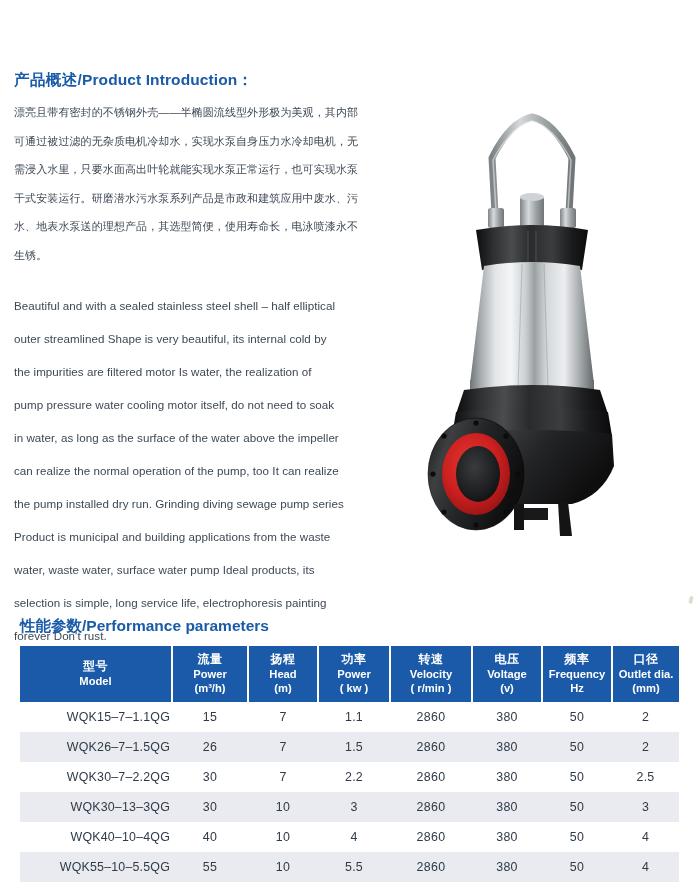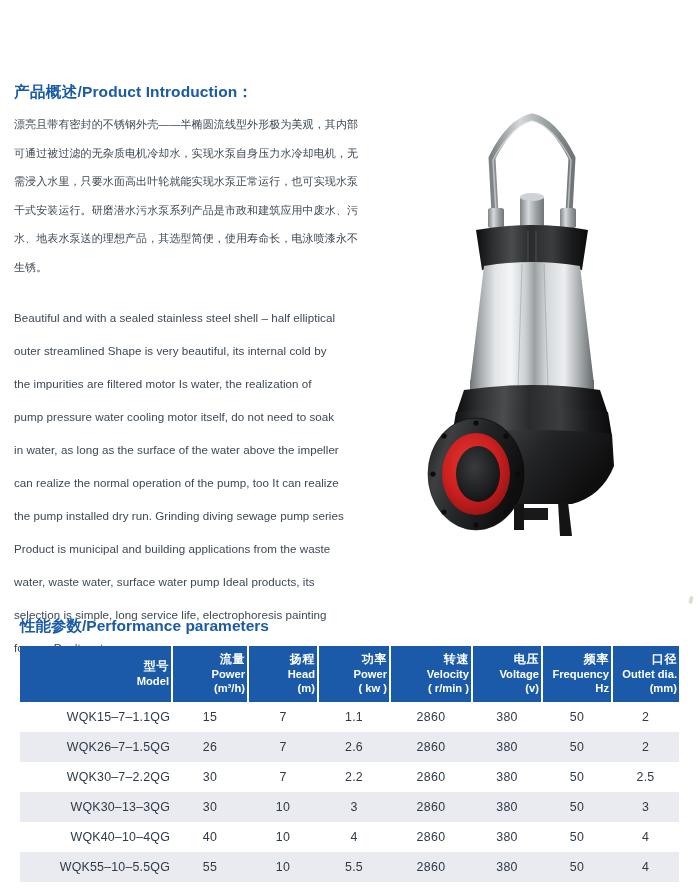--- a/index.html
+++ b/index.html
@@ -18,21 +18,21 @@
     position: absolute;
     left: 14px;
     top: 70px;
     width: 348px;
   }
   .section-heading {
     font-size: 15.5px;
     font-weight: bold;
     color: #1a5ba8;
     letter-spacing: 0.1px;
-    margin: 12px 0 7px 0;
+    margin: 0 0 7px 0;
     white-space: nowrap;
   }
   .section-heading .cn { letter-spacing: 0.4px; }
 
   .cn-para {
     font-size: 11px;
     color: #3d4855;
     line-height: 28.5px;
     margin: 0;
     letter-spacing: 0.1px;
@@ -80,21 +80,21 @@
   }
   table.perf th {
     background: #1a5aa8;
     color: #ffffff;
     font-size: 11.2px;
     font-weight: bold;
     line-height: 14px;
     padding: 6px 2px 7px 2px;
     border-right: 2px solid #ffffff;
     vertical-align: middle;
-    text-align: right;
+    text-align: center;
   }
   table.perf th:last-child { border-right: none; }
   table.perf th .cn-label {
     display: block;
     font-size: 12px;
     letter-spacing: 0.6px;
     padding-bottom: 1px;
   }
   table.perf th .en-label { display: block; }
   table.perf th .unit-label { display: block; }
@@ -299,21 +299,21 @@
         <td>1.1</td>
         <td>2860</td>
         <td>380</td>
         <td>50</td>
         <td>2</td>
       </tr>
       <tr>
         <td class="model-cell">WQK26–7–1.5QG</td>
         <td>26</td>
         <td>7</td>
-        <td>2.6</td>
+        <td>1.5</td>
         <td>2860</td>
         <td>380</td>
         <td>50</td>
         <td>2</td>
       </tr>
       <tr>
         <td class="model-cell">WQK30–7–2.2QG</td>
         <td>30</td>
         <td>7</td>
         <td>2.2</td>

